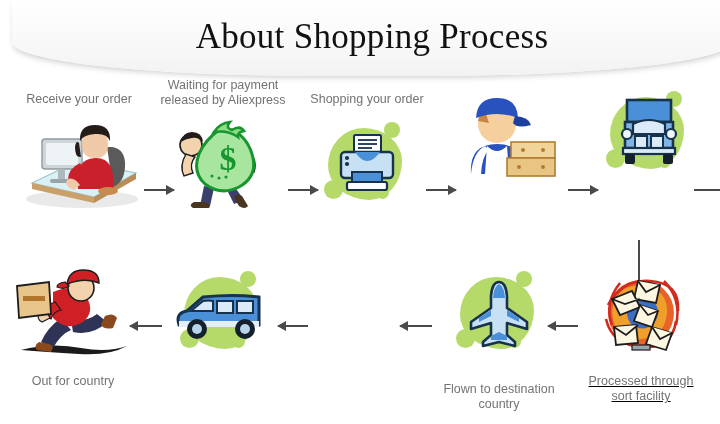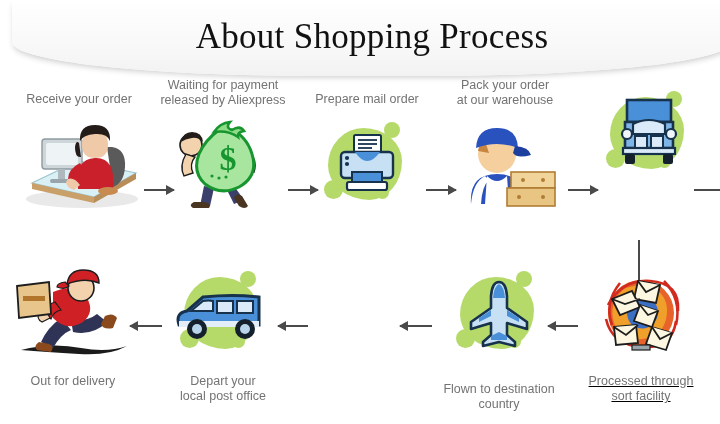--- a/index.html
+++ b/index.html
@@ -137,21 +137,21 @@
         </div>
       </div>
     </div>
 
     <div class="arrow right" style="left:288px;top:92px;width:30px;">
       <span class="shaft" style="width:30px;"></span>
         <span class="head"></span>
     </div>
 
     <div class="cell" style="left:296px;top:0;">
-      <div class="cap">Prepare mail order</div>
+      <div class="cap">Shopping your order</div>
       <div class="art" style="margin-top:6px;">
         <div class="blob">
           <b class="b1"></b>
             <b class="b2"></b>
             <b class="b3"></b>
             <b class="b4"></b>
         </div>
         <div class="icon-wrap">
           <svg width="66" height="62" viewBox="0 0 66 62">
             <rect x="20" y="1" width="27" height="17" rx="1.5" fill="#ffffff" stroke="#17324d" stroke-width="2"></rect>
@@ -170,21 +170,20 @@
         </div>
       </div>
     </div>
 
     <div class="arrow right" style="left:426px;top:92px;width:30px;">
       <span class="shaft" style="width:30px;"></span>
         <span class="head"></span>
     </div>
 
     <div class="cell" style="left:434px;top:-14px;">
-      <div class="cap">Pack your order<br>at our warehouse</div>
       <div class="art" style="margin-top:4px;">
         <div class="icon-wrap">
           <svg width="112" height="92" viewBox="0 0 112 92">
 
             <path d="M22 86 q-2 -30 26 -30 q28 0 26 30Z" fill="#2a52be"></path>
             <path d="M38 58 q10 10 20 0 l2 28 l-24 0Z" fill="#ffffff"></path>
             <path d="M36 58 q-12 6 -14 28 l10 0 q1 -18 8 -24Z" fill="#ffffff"></path>
 
             <circle cx="48" cy="36" r="19" fill="#f5cf9e"></circle>
             <path d="M29 33 q1 -8 7 -10 l4 12Z" fill="#c8853f"></path>
@@ -265,21 +264,21 @@
             <path d="M60 18 q-8 1 -8 5 q8 3 12 -1Z" fill="#cf2026" stroke="#1d1d1d" stroke-width="1.2"></path>
 
             <path d="M50 38 q-12 4 -14 12 l10 5 q3 -8 10 -9Z" fill="#cf2026" stroke="#1d1d1d" stroke-width="1.2"></path>
             <path d="M34 48 q8 -2 11 6 l-8 4 q-6 -3 -3 -10Z" fill="#f3d3ae" stroke="#1d1d1d" stroke-width="1.2"></path>
 
             <path d="M12 22 L44 18 L46 50 L14 54Z" fill="#e8c58a" stroke="#1d1d1d" stroke-width="1.8"></path>
             <rect x="18" y="32" width="22" height="5" fill="#b1762c"></rect>
           </svg>
         </div>
       </div>
-      <div class="cap" style="margin-top:8px;">Out for delivery</div>
+      <div class="cap" style="margin-top:8px;">Out for country</div>
     </div>
 
     <div class="arrow left" style="left:130px;top:58px;width:32px;">
       <span class="shaft" style="left:0;width:32px;"></span>
         <span class="head"></span>
     </div>
 
     <div class="cell" style="left:152px;top:0;">
       <div class="art">
         <div class="blob">
@@ -295,21 +294,20 @@
             <rect x="46" y="16" width="16" height="12" fill="#dbeaf8" stroke="#17324d" stroke-width="2"></rect>
             <rect x="66" y="16" width="16" height="12" fill="#dbeaf8" stroke="#17324d" stroke-width="2"></rect>
             <path d="M8 36 h80 v6 h-80Z" fill="#e3eef8"></path>
             <circle cx="26" cy="44" r="10" fill="#14202b"></circle>
             <circle cx="26" cy="44" r="5" fill="#b8d4ea"></circle>
             <circle cx="74" cy="44" r="10" fill="#14202b"></circle>
             <circle cx="74" cy="44" r="5" fill="#b8d4ea"></circle>
           </svg>
         </div>
       </div>
-      <div class="cap" style="margin-top:8px;">Depart your<br>local post office</div>
     </div>
 
     <div class="arrow left" style="left:278px;top:58px;width:30px;">
       <span class="shaft" style="left:0;width:30px;"></span>
         <span class="head"></span>
     </div>
 
 
     <div class="arrow left" style="left:400px;top:58px;width:32px;">
       <span class="shaft" style="left:0;width:32px;"></span>

